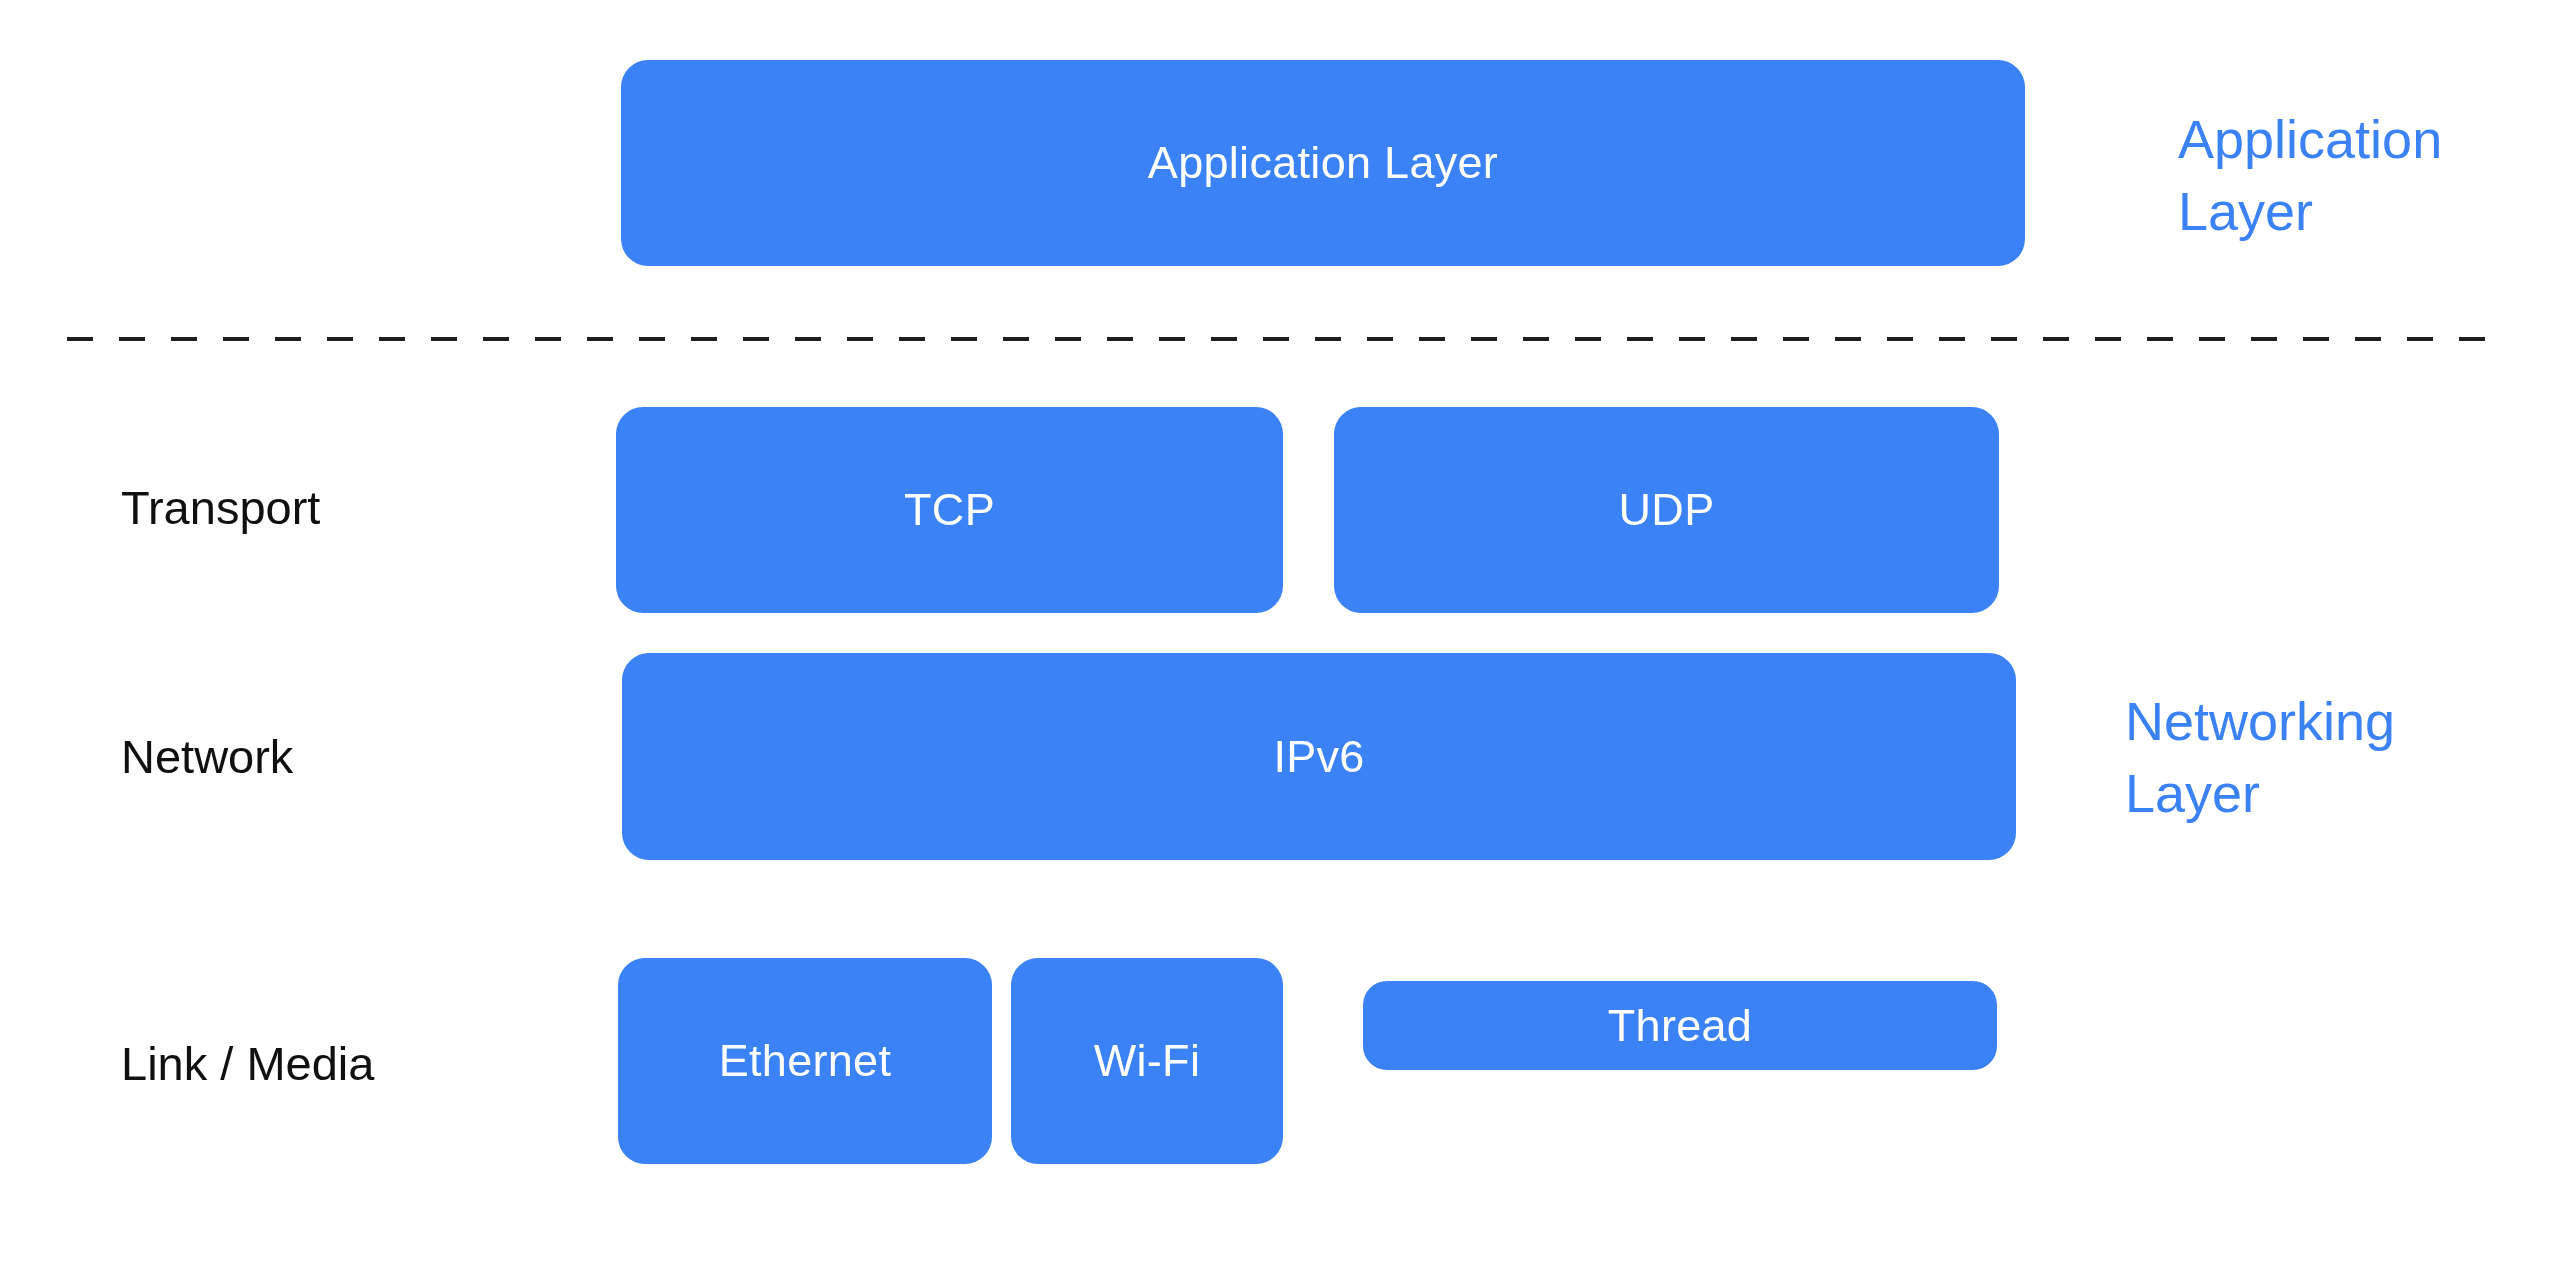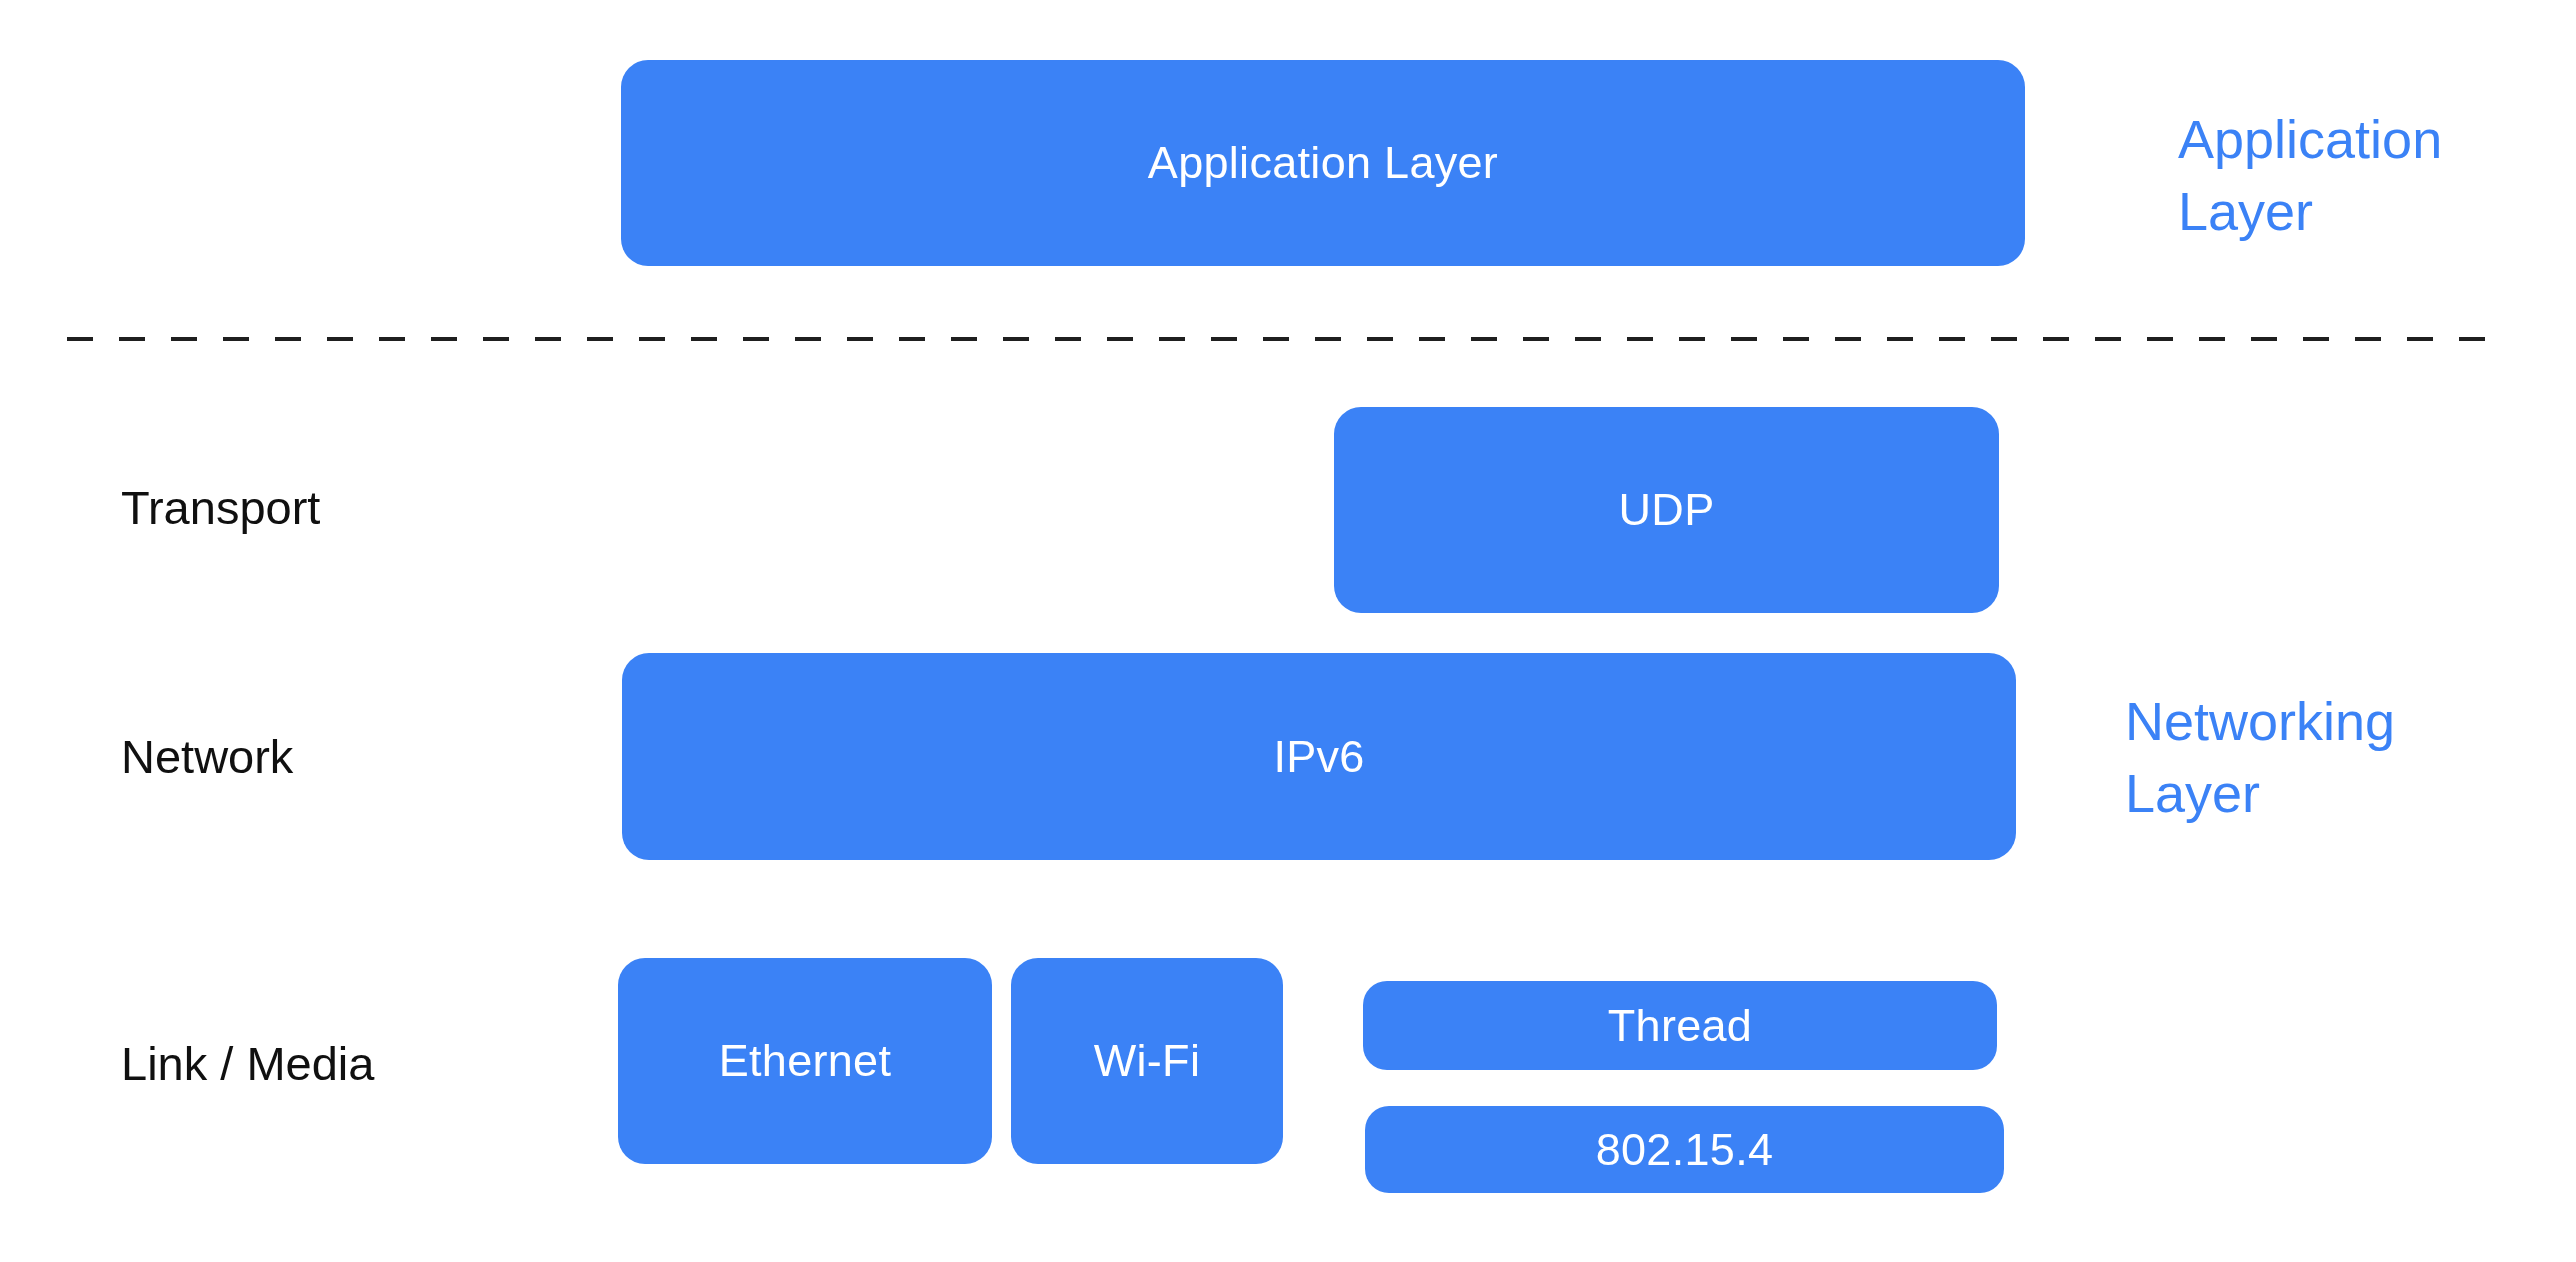--- a/index.html
+++ b/index.html
@@ -95,20 +95,23 @@
   </div>
 
   <div class="side-label app-side-label">
     <div>Application</div>
     <div>Layer</div>
   </div>
 
   <div class="dashed-line"></div>
 
   <div class="row-label transport-label">Transport</div>
+  <div class="box tcp-box">
+    <span>TCP</span>
+  </div>
   <div class="box udp-box">
     <span>UDP</span>
   </div>
 
   <div class="row-label network-label">Network</div>
   <div class="box ipv6-box">
     <span>IPv6</span>
   </div>
 
   <div class="side-label net-side-label">
@@ -119,18 +122,15 @@
   <div class="row-label link-label">Link / Media</div>
   <div class="box eth-box">
     <span>Ethernet</span>
   </div>
   <div class="box wifi-box">
     <span>Wi-Fi</span>
   </div>
   <div class="box thin thread-box">
     <span>Thread</span>
   </div>
-  <div class="box thin i802-box">
-    <span>802.15.4</span>
-  </div>
 
 </div>
 
 
 </body></html>

